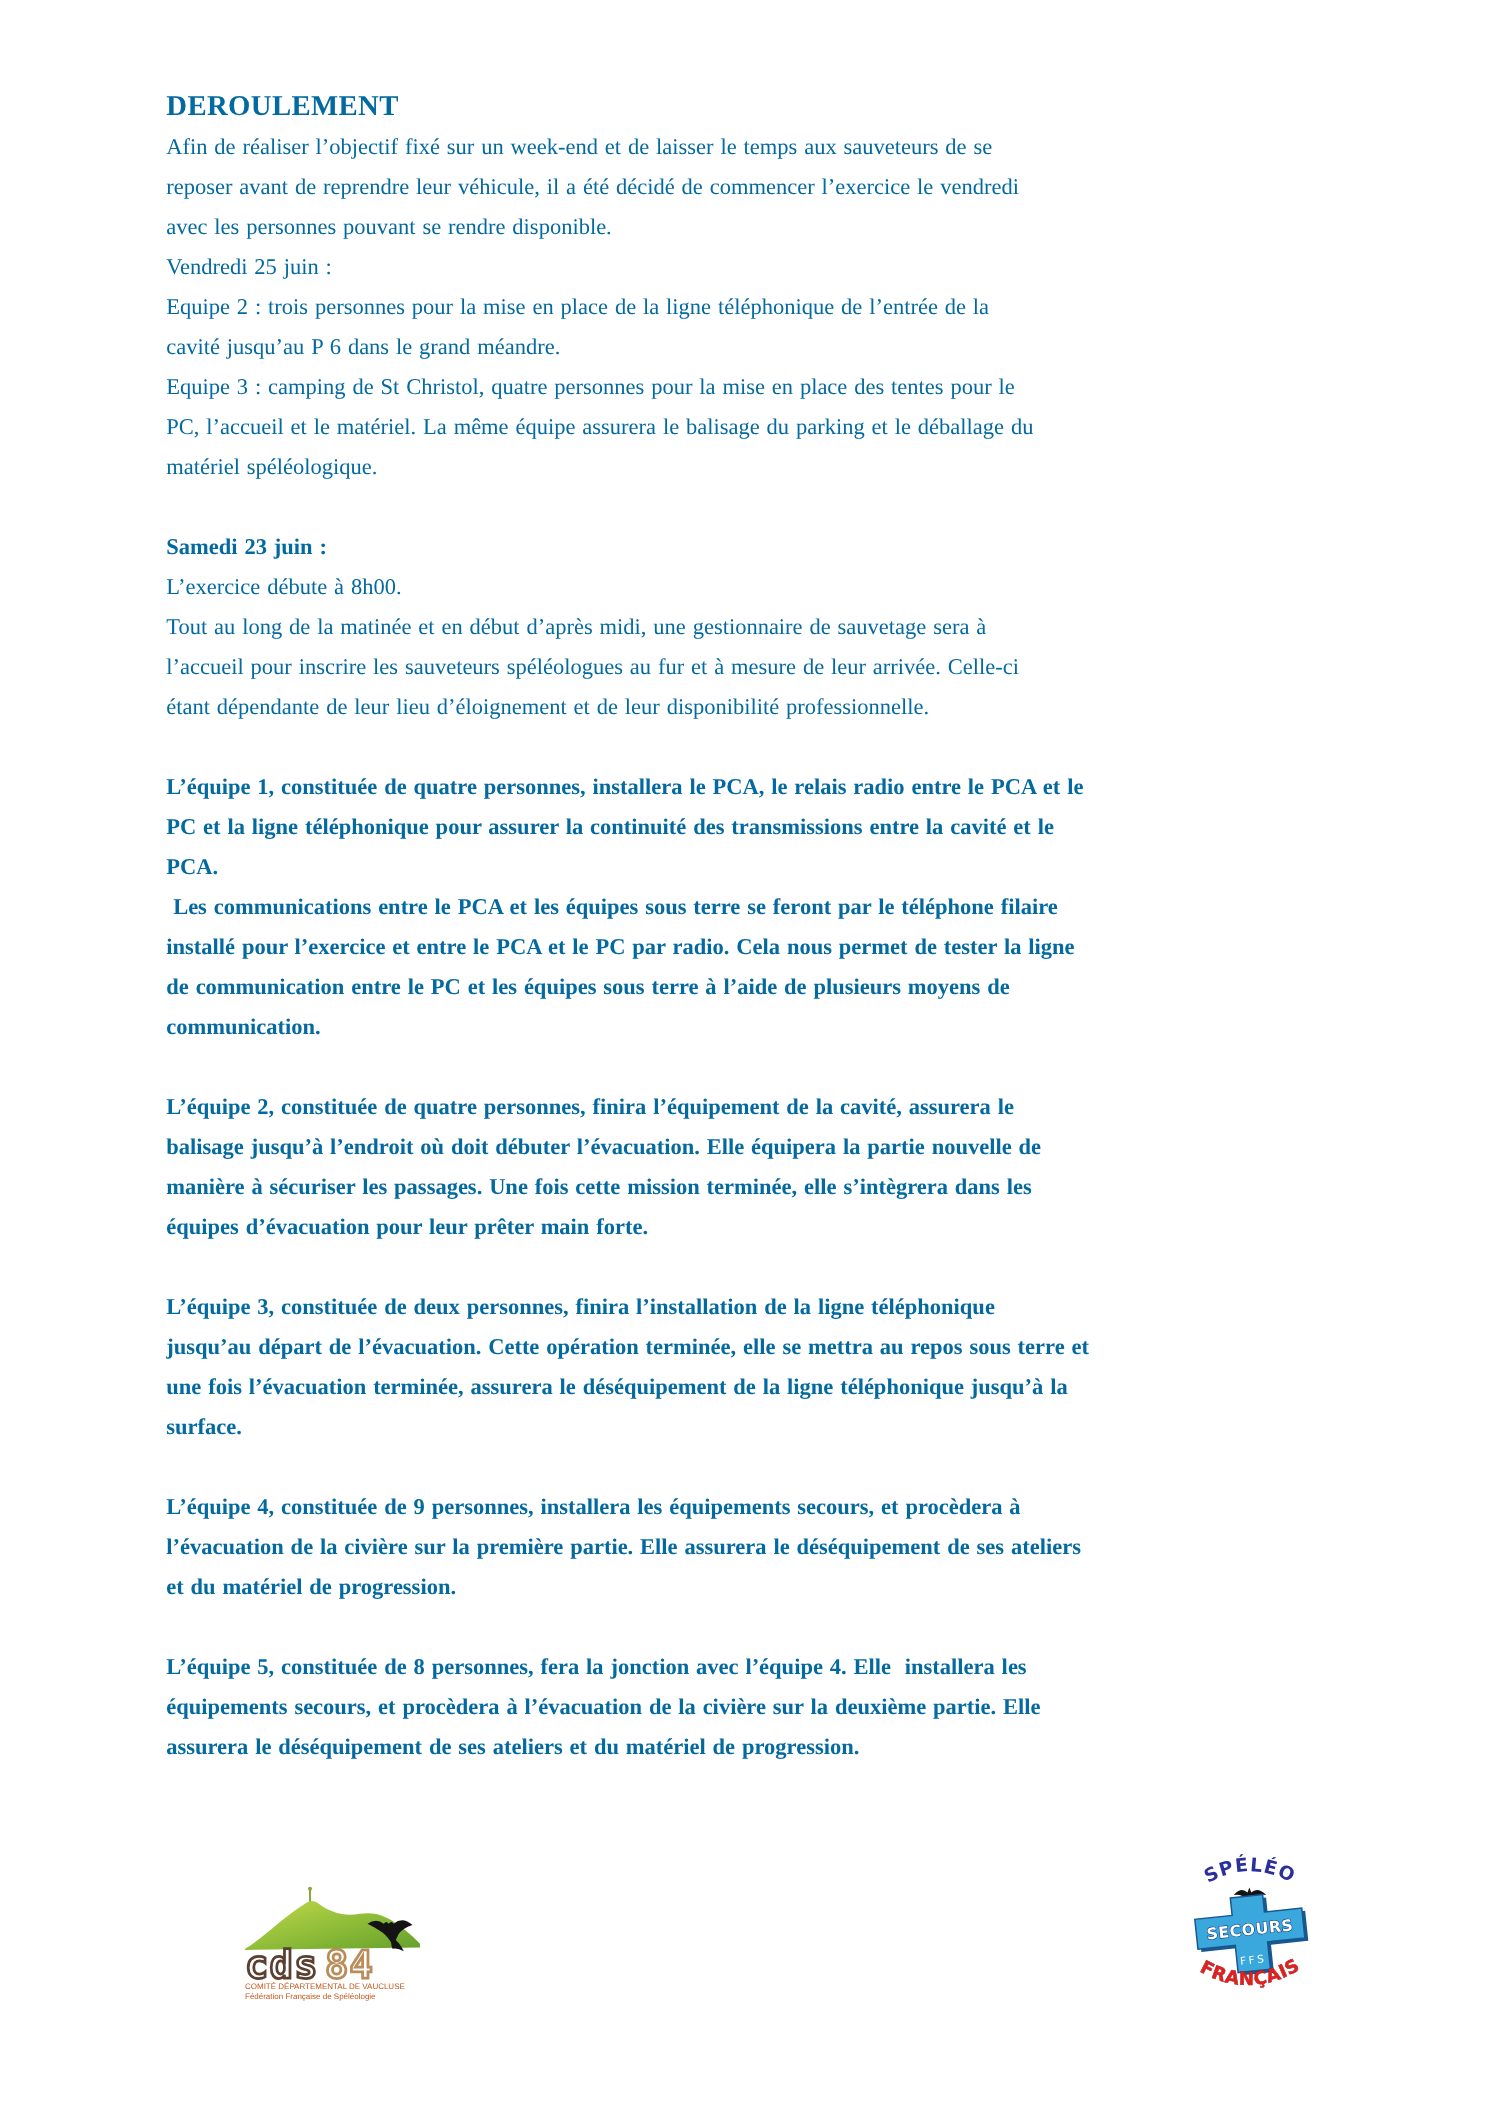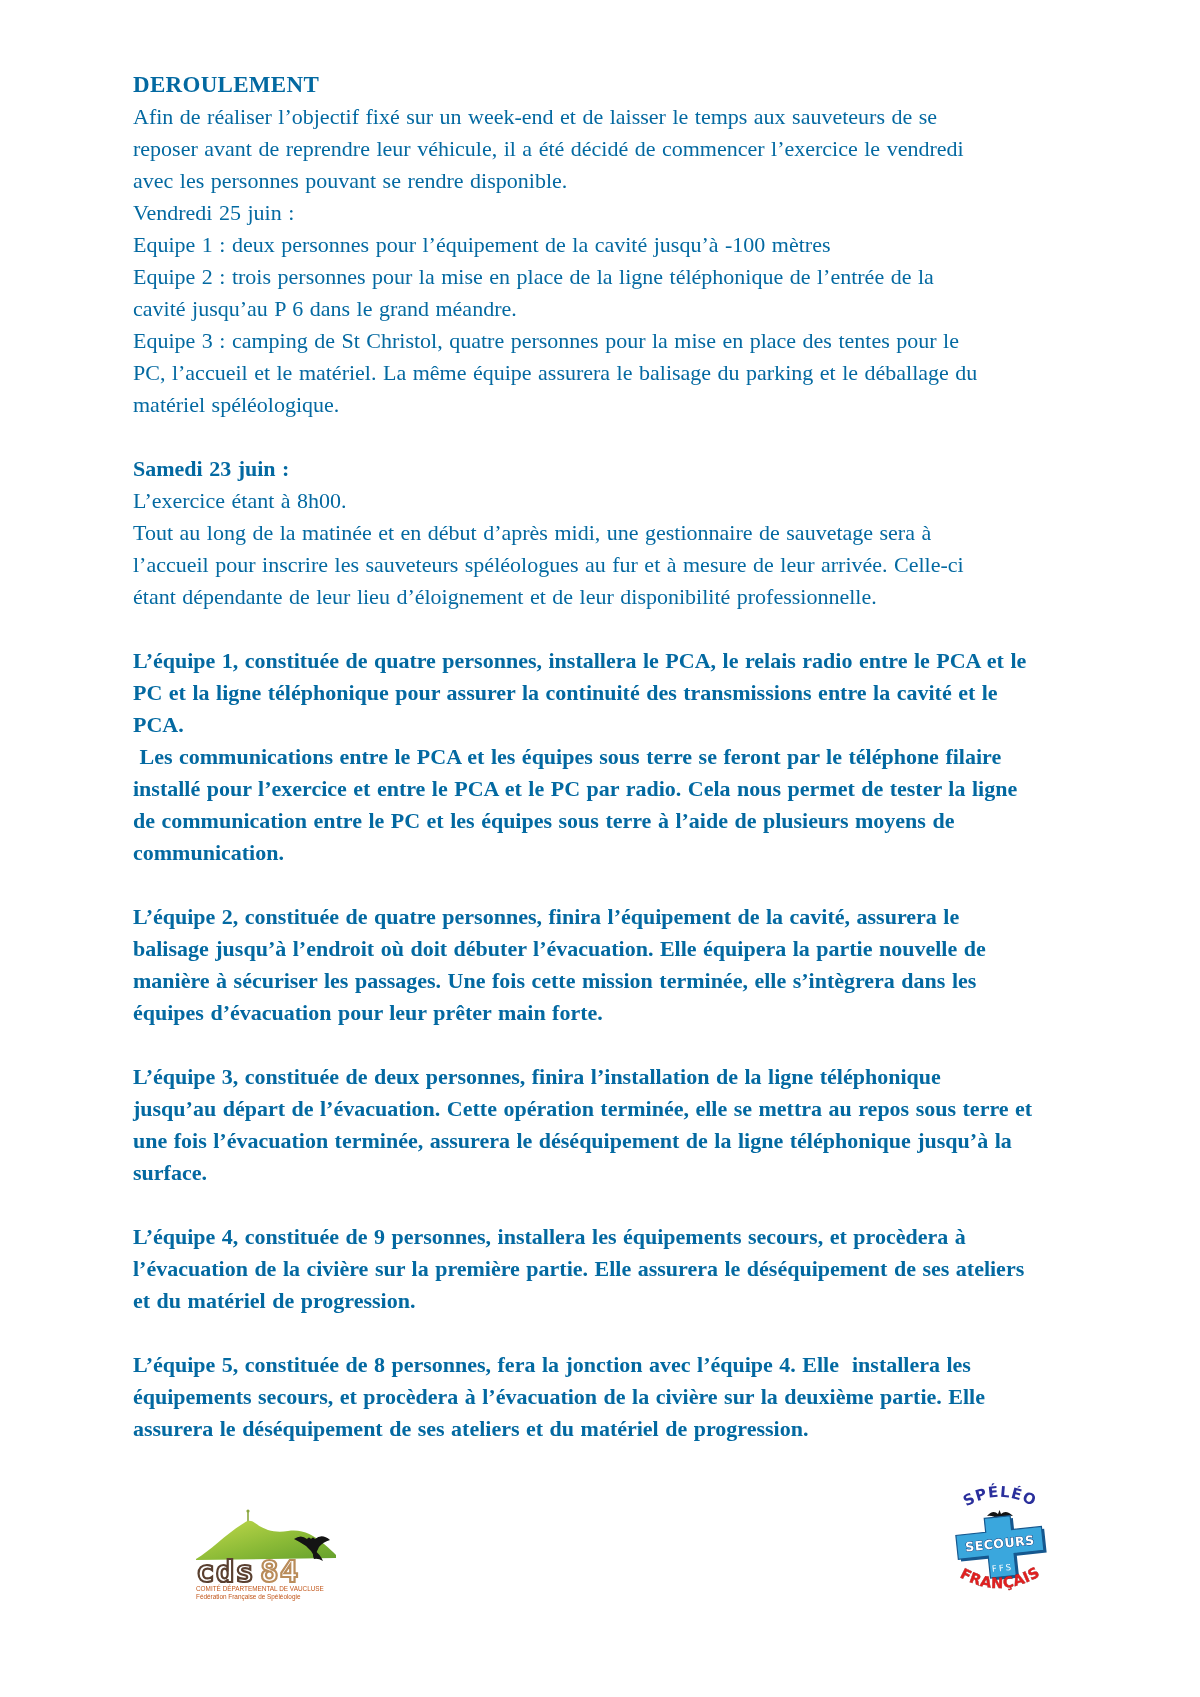--- a/index.html
+++ b/index.html
@@ -14,21 +14,21 @@
     padding-left:20px;
   }
   .content{
     position:absolute;
     left:133px;
     top:69px;
     width:1005px;
   }
   .blk{
     margin:0;
-    font-size:22px;
+    font-size:18px;
     line-height:32px;
     white-space:pre-wrap;
     word-spacing:1px;
   }
   h1.blk{
     font-size:23px;
     font-weight:bold;
     letter-spacing:0.3px;
   }
   .gap{margin-top:32px;font-weight:bold;}
@@ -41,28 +41,27 @@
 <body>
 
 <div class="page">
 
   <div class="content">
     <h1 class="blk">DEROULEMENT</h1>
     <p class="blk">Afin de réaliser l’objectif fixé sur un week-end et de laisser le temps aux sauveteurs de se
 reposer avant de reprendre leur véhicule, il a été décidé de commencer l’exercice le vendredi
 avec les personnes pouvant se rendre disponible.</p>
     <p class="blk">Vendredi 25 juin :</p>
-    <p class="blk">Equipe 1 : deux personnes pour l’équipement de la cavité jusqu’à -100 mètres</p>
     <p class="blk">Equipe 2 : trois personnes pour la mise en place de la ligne téléphonique de l’entrée de la
 cavité jusqu’au P 6 dans le grand méandre.</p>
     <p class="blk">Equipe 3 : camping de St Christol, quatre personnes pour la mise en place des tentes pour le
 PC, l’accueil et le matériel. La même équipe assurera le balisage du parking et le déballage du
 matériel spéléologique.</p>
     <p class="blk gap">Samedi 23 juin :</p>
-    <p class="blk">L’exercice étant à 8h00.</p>
+    <p class="blk">L’exercice débute à 8h00.</p>
     <p class="blk">Tout au long de la matinée et en début d’après midi, une gestionnaire de sauvetage sera à
 l’accueil pour inscrire les sauveteurs spéléologues au fur et à mesure de leur arrivée. Celle-ci
 étant dépendante de leur lieu d’éloignement et de leur disponibilité professionnelle.</p>
     <p class="blk gap">L’équipe 1, constituée de quatre personnes, installera le PCA, le relais radio entre le PCA et le
 PC et la ligne téléphonique pour assurer la continuité des transmissions entre la cavité et le
 PCA.
  Les communications entre le PCA et les équipes sous terre se feront par le téléphone filaire
 installé pour l’exercice et entre le PCA et le PC par radio. Cela nous permet de tester la ligne
 de communication entre le PC et les équipes sous terre à l’aide de plusieurs moyens de
 communication.</p>

